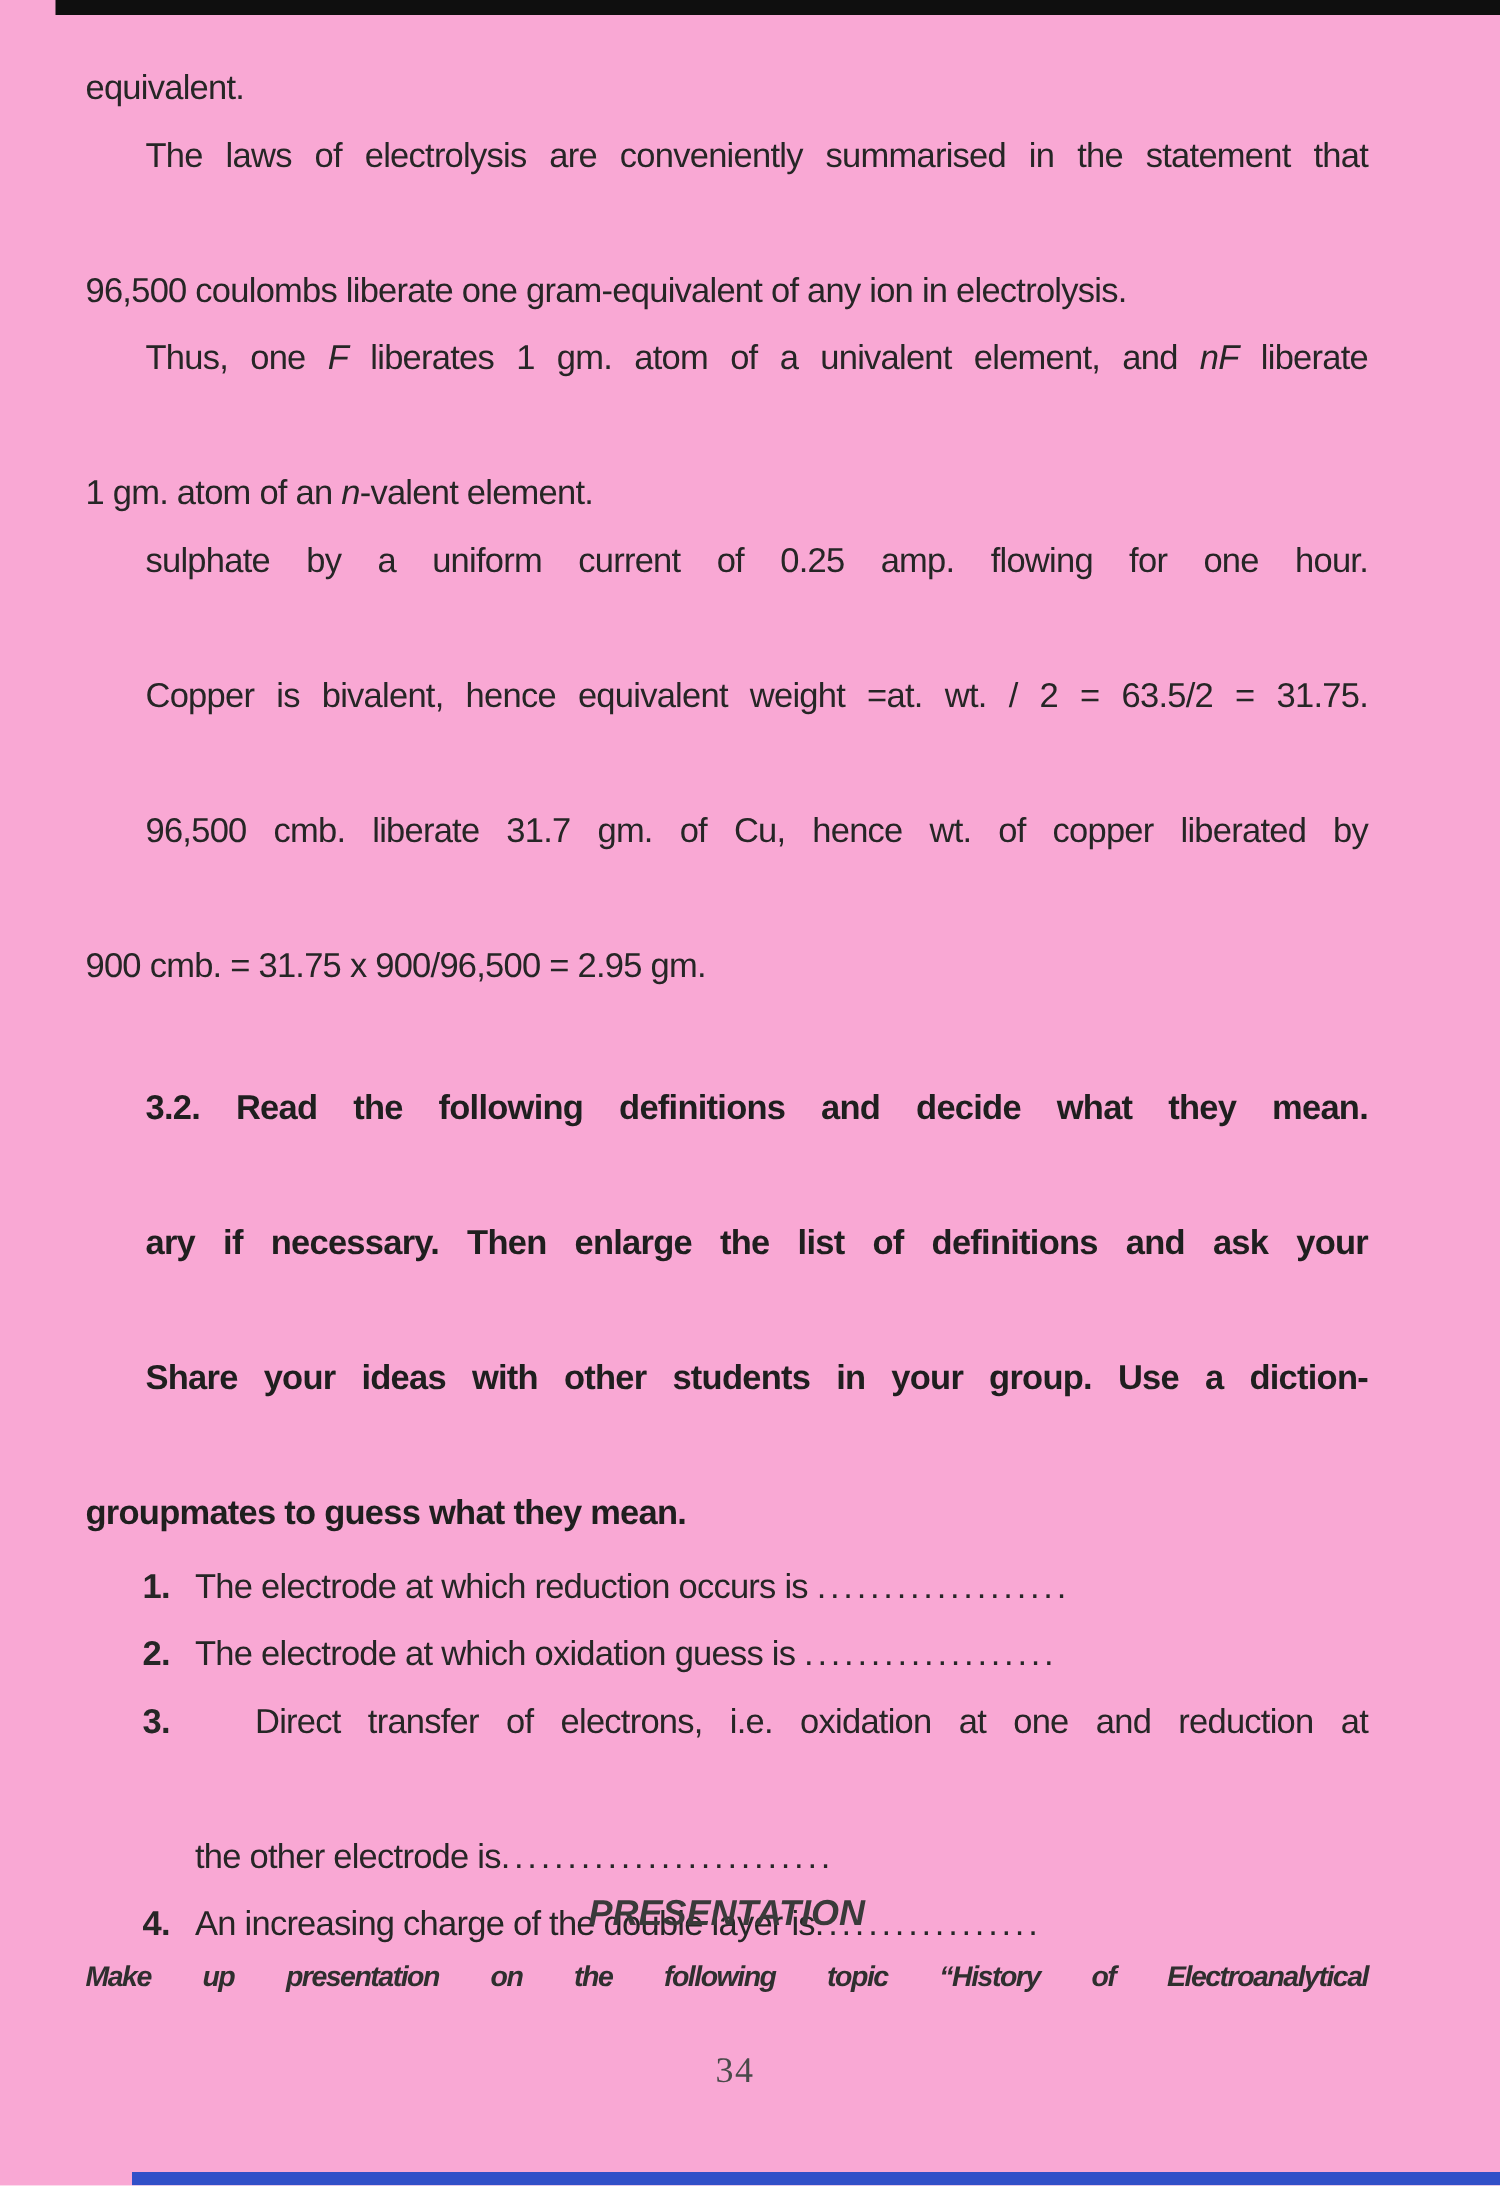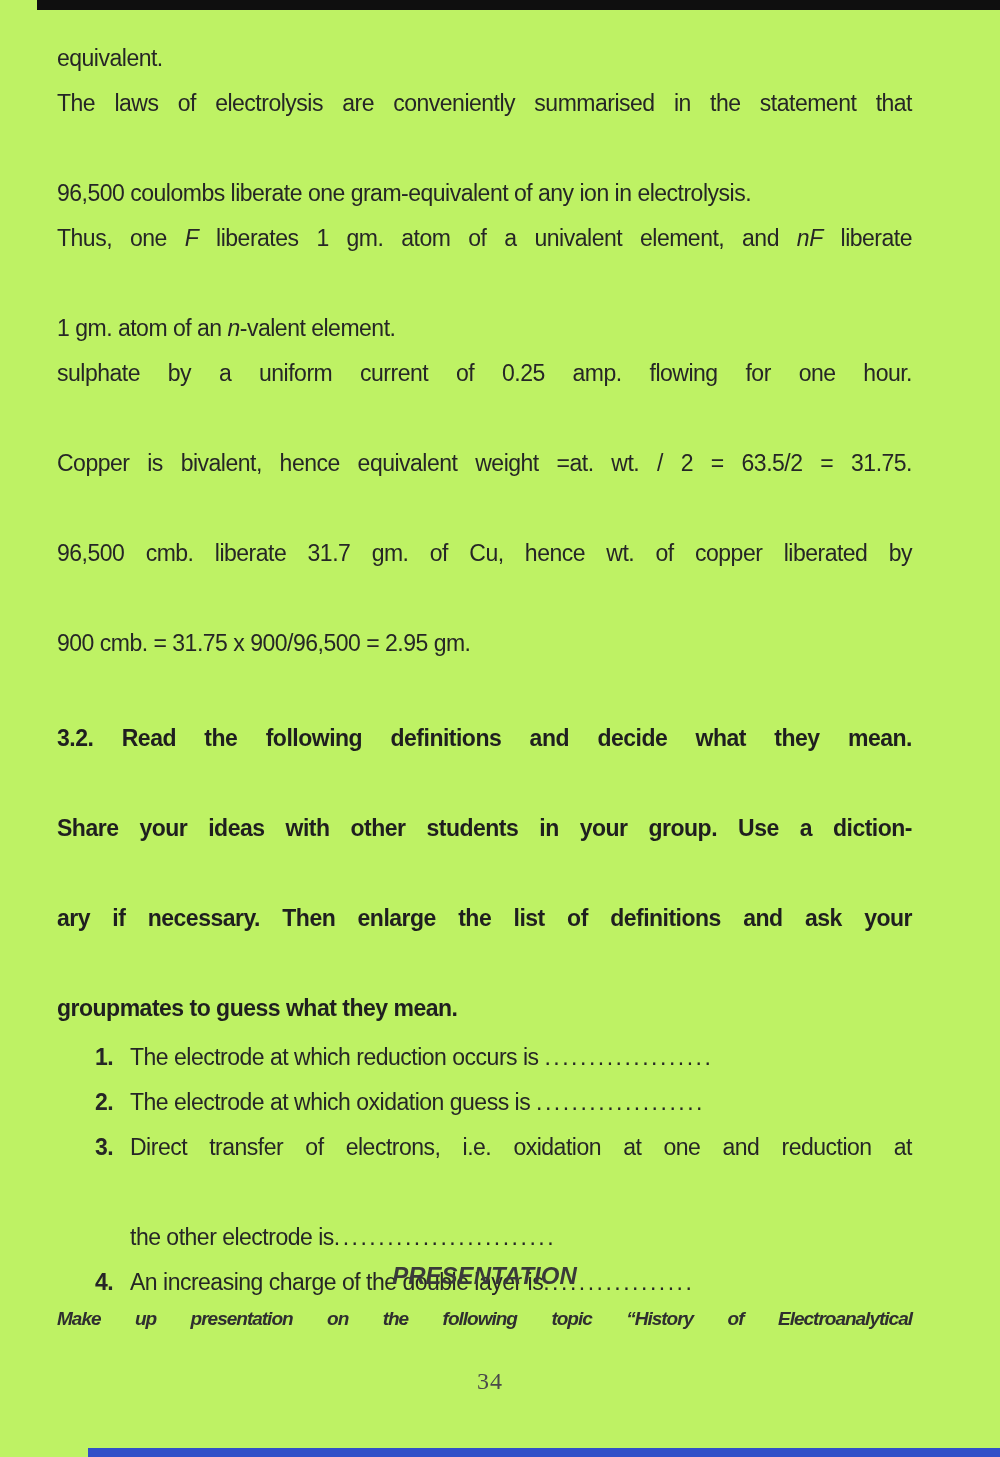--- a/index.html
+++ b/index.html
@@ -1,39 +1,39 @@
 <!DOCTYPE html>
 <html><head>
 <meta charset="utf-8">
 <style>
   html,body { margin:0; padding:0; background:#ffffff; }
   .page {
     position:relative;
     width:1000px;
     height:1457px;
-    background:#bef264;
+    background:#f9a8d4;
     overflow:hidden;
     font-family:"Liberation Sans","DejaVu Sans",sans-serif;
     color:#262626;
   }
   .edge-bar { position:absolute; }
   .edge-bar.top { top:0; left:37px; right:0; height:10px; }
   .edge-bar.bottom { bottom:0; left:88px; right:0; height:9px; }
 
   .flow {
     position:absolute;
     left:57px;
     top:36px;
     width:855px;
     font-size:23px;
     letter-spacing:-0.5px;
     line-height:45px;
   }
   .line { white-space:normal; }
-  .jline { text-align:justify; }
+  .jline { text-align:justify;margin-left:40px; }
   .jline::after { content:""; display:inline-block; width:100%; height:0; }
   .block.bd-block { font-weight:bold; color:#1f1f1f; }
   .it { font-style:italic; }
   .dots { letter-spacing:2.5px; }
 
   .list-row { display:flex; line-height:45px; }
   .list-num { width:35px; margin-left:38px; font-weight:bold; flex:none; }
   .list-text { flex:1; }
 
   .presentation-heading {
@@ -91,22 +91,22 @@
         <div class="line"><span>1 gm. atom of an </span><span class="it">n</span><span>-valent element.</span></div>
       </div>
       <div class="block">
         <div class="line jline"><span>sulphate by a uniform current of 0.25 amp. flowing for one hour.</span></div>
         <div class="line jline"><span>Copper is bivalent, hence equivalent weight =at. wt. / 2 = 63.5/2 = 31.75.</span></div>
         <div class="line jline"><span>96,500 cmb. liberate 31.7 gm. of Cu, hence wt. of copper liberated by</span></div>
         <div class="line"><span>900 cmb. = 31.75 x 900/96,500 = 2.95 gm.</span></div>
       </div>
       <div class="block bd-block" style="margin-top: 50px;">
         <div class="line jline"><span>3.2. Read the following definitions and decide what they mean.</span></div>
+        <div class="line jline"><span>ary if necessary. Then enlarge the list of definitions and ask your</span></div>
         <div class="line jline"><span>Share your ideas with other students in your group. Use a diction-</span></div>
-        <div class="line jline"><span>ary if necessary. Then enlarge the list of definitions and ask your</span></div>
         <div class="line"><span>groupmates to guess what they mean.</span></div>
       </div>
       <div style="margin-top: 4px;">
         <div class="list-row">
           <div class="list-num">1.</div>
           <div class="line list-text"><span>The electrode at which reduction occurs is </span><span class="dots">...................</span></div>
         </div>
         <div class="list-row">
           <div class="list-num">2.</div>
           <div class="line list-text"><span>The electrode at which oxidation guess is </span><span class="dots">...................</span></div>

